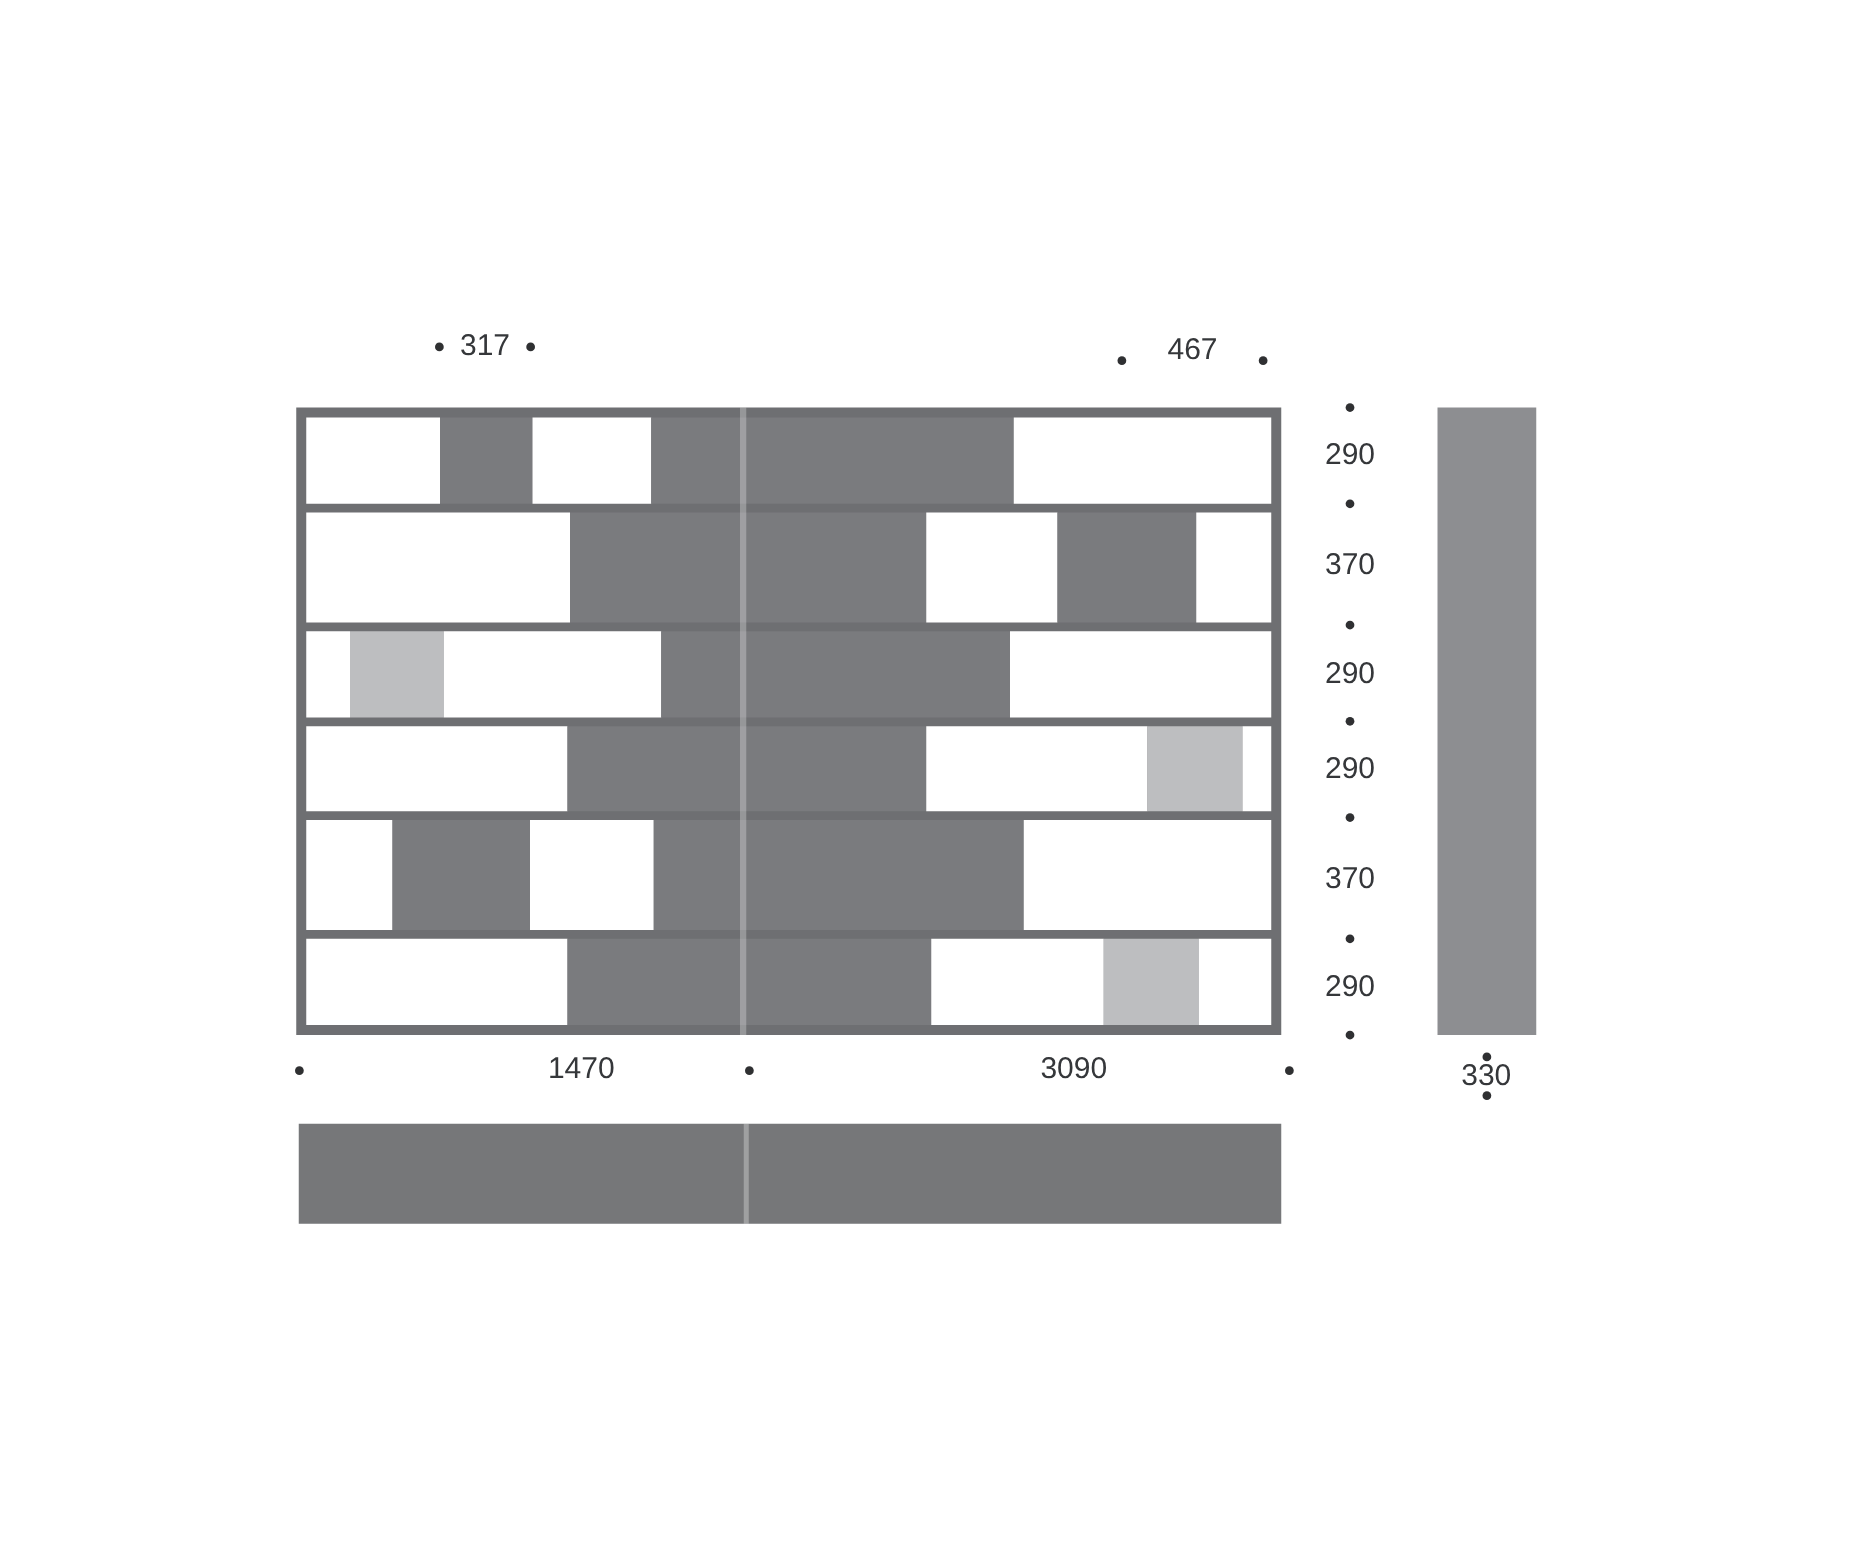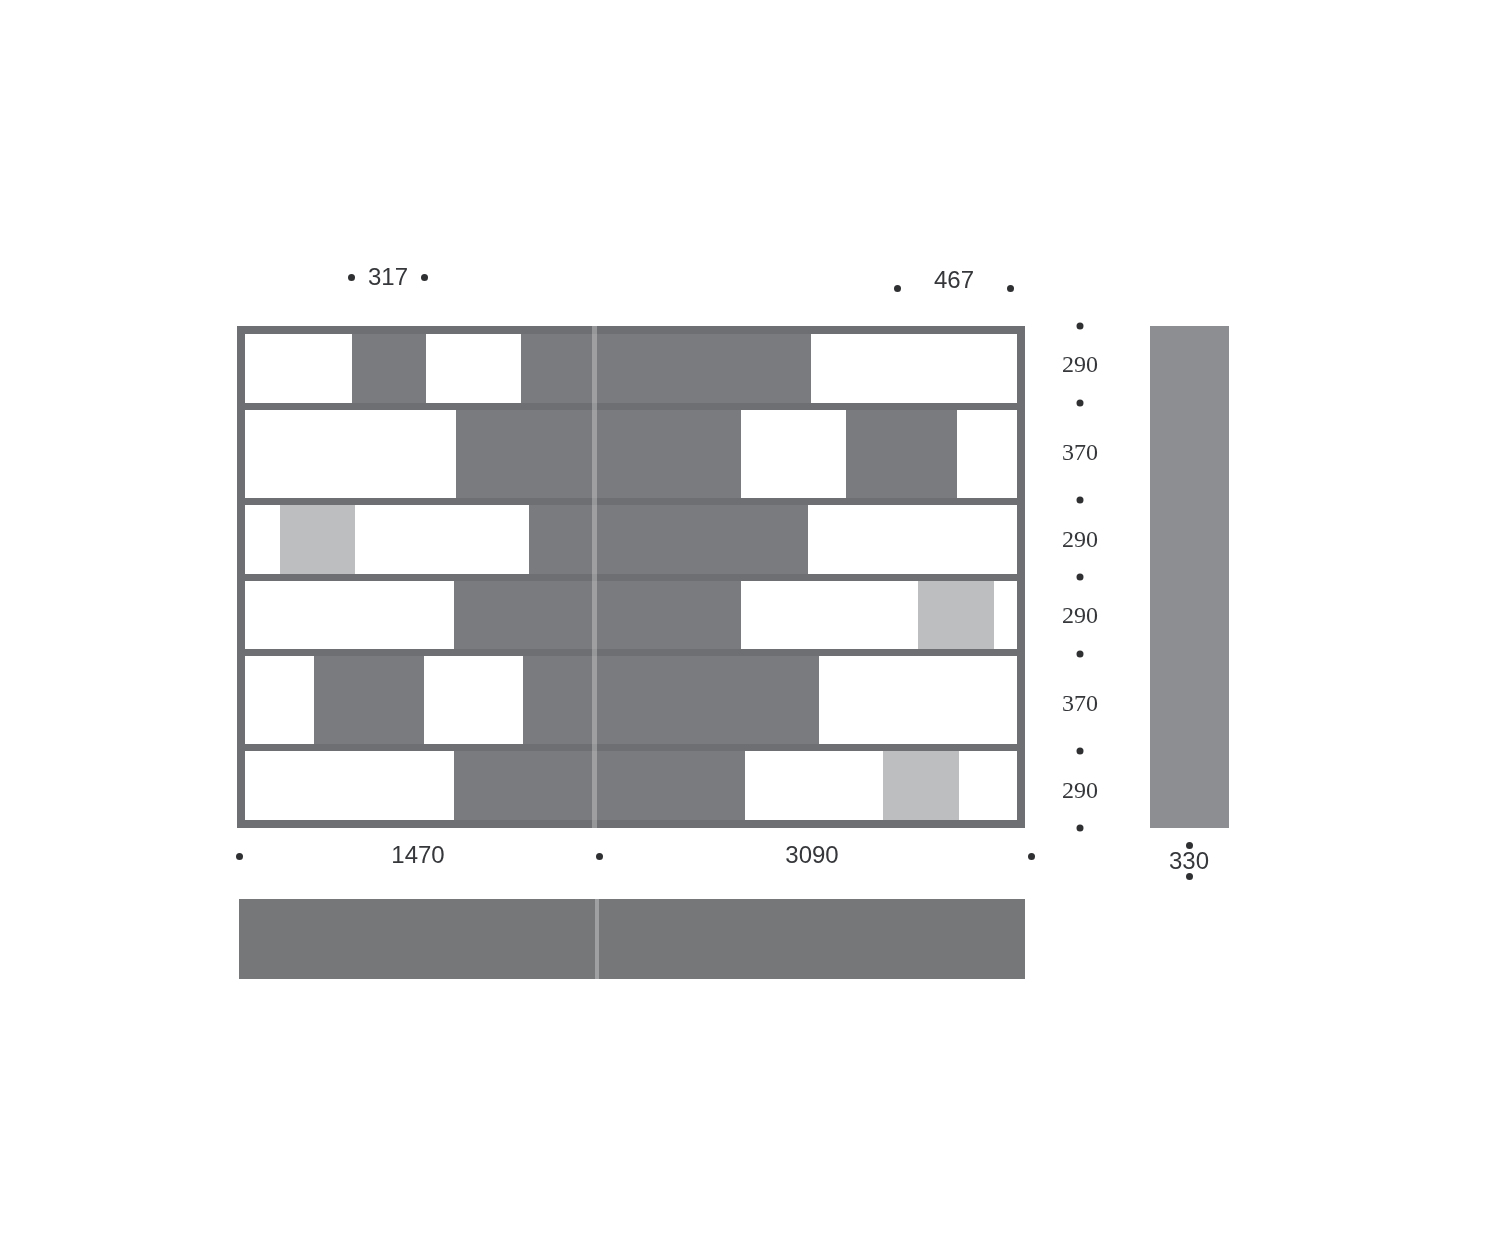--- a/index.html
+++ b/index.html
@@ -47,33 +47,33 @@
   .seg-dark{background:var(--celldark,#7a7b7e);}
   .seg-light{background:var(--celllight,#bdbec0);}
   .center-line{
     position:absolute;top:0;bottom:0;width:5px;
     background:rgba(255,255,255,0.28);
     pointer-events:none;
   }
   #front-center-line{left:355px;top:0;height:100%;}
   
   #right-dims{
-    position:absolute;left:1048px;top:326px;width:64px;height:502px;font-family:Liberation Serif, serif;
+    position:absolute;left:1048px;top:326px;width:64px;height:502px;
   }
   
   #side-view{
     position:absolute;left:1150px;top:326px;width:79px;height:502px;
     background:var(--sidebar,#8d8e91);
   }
   
   #bottom-dims{
     position:absolute;left:237px;top:842px;width:798px;height:30px;
   }
   #bottom-dims .dot{position:absolute;top:11px;}
-  #bottom-dims .dim-label{position:absolute;top:1px;transform:translateX(-50%);}
+  #bottom-dims .dim-label{position:absolute;top:1px;transform:translateX(-50%);margin-left:47px;}
   
   #dim-330{left:1144px;top:842px;width:90px;flex-direction:column;}
   
   #top-view{
     position:absolute;left:239px;top:899px;width:786px;height:80px;
     background:var(--topbar,#767779);
   }
   #top-center-line{left:356px;top:0;height:100%;width:4px;background:rgba(255,255,255,0.3);}
 </style>
 </head>

